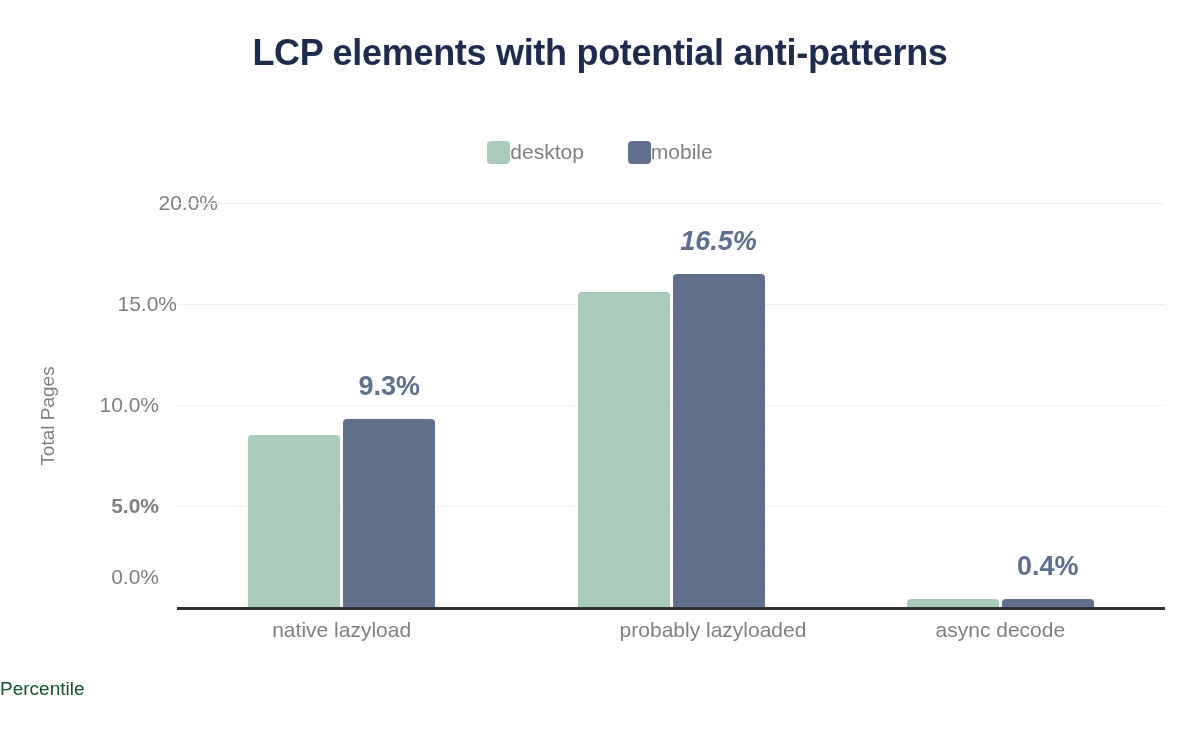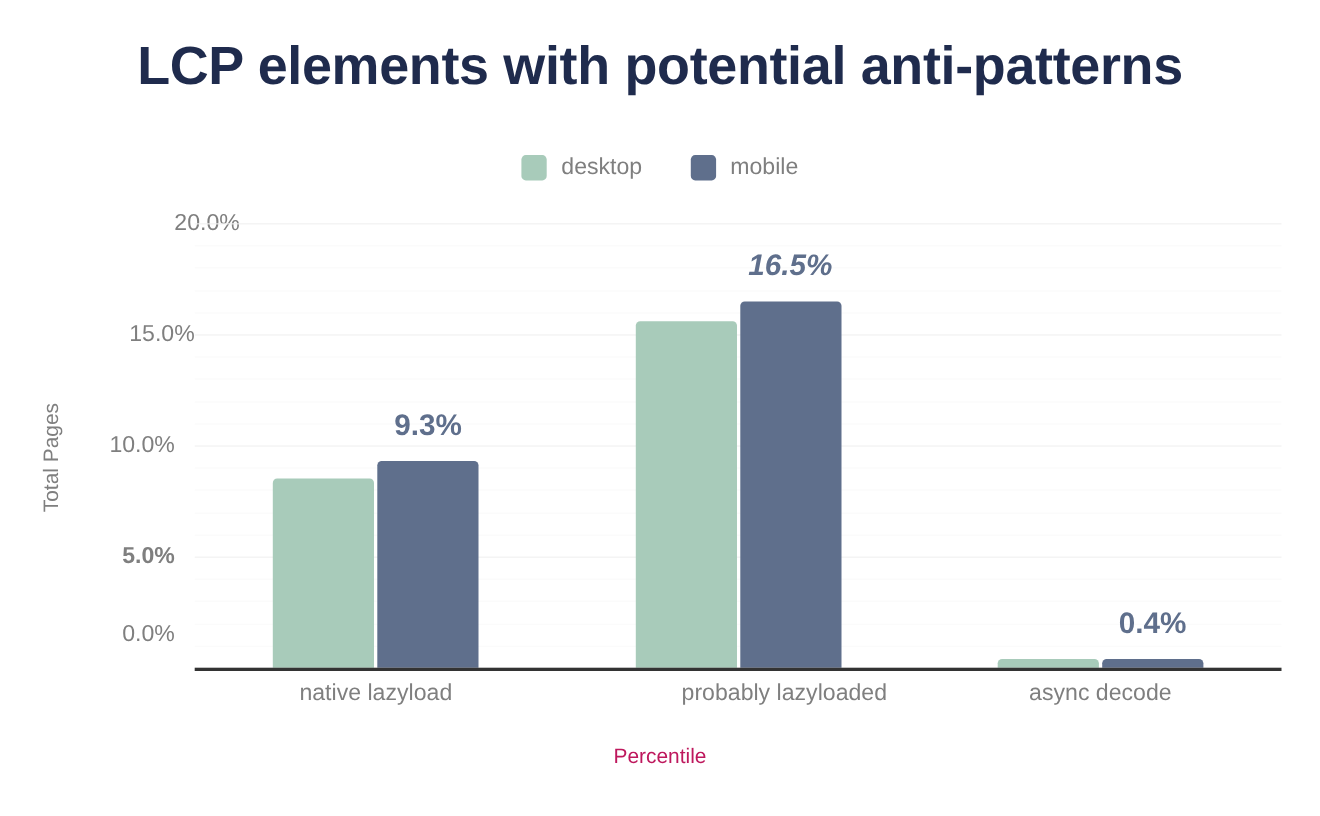--- a/index.html
+++ b/index.html
@@ -20,21 +20,21 @@
     background: #ffffff;
   }
 
   
   .chart-title {
     position: absolute;
     left: 0;
     top: 32px;
     width: 1200px;
     text-align: center;
-    font-size: 49px;
+    font-size: 36px;
     font-weight: bold;
     color: #1f2b4d;
     letter-spacing: -0.3px;
     white-space: nowrap;
   }
   .chart-subtitle {
     position: absolute;
     left: 0;
     top: 90px;
     width: 1200px;
@@ -52,21 +52,20 @@
     top: 140px;
     width: 1200px;
     display: flex;
     justify-content: center;
     align-items: center;
     gap: 44px;
   }
   .legend-item {
     display: flex;
     align-items: flex-end;
-    gap: 13px;
   }
   .legend-swatch {
     width: 23px;
     height: 23px;
     border-radius: 4px;
     display: block;
   }
   .legend-label {
     font-size: 21px;
     color: #7f7f7f;
@@ -148,23 +147,22 @@
     font-size: 21px;
     color: #7f7f7f;
     white-space: nowrap;
     transform: translateX(-50%);
   }
   .x-axis-title {
     position: absolute;
     left: 0;
     top: 678px;
     width: 1200px;
-    text-align: center;
     font-size: 19px;
-    color: #be185d;
+    color: #14532d;
     white-space: nowrap;
   }
 </style>
 </head>
 <body>
 
 <div id="figure">
 
   <div class="chart-title">LCP elements with potential anti-patterns</div>
 

